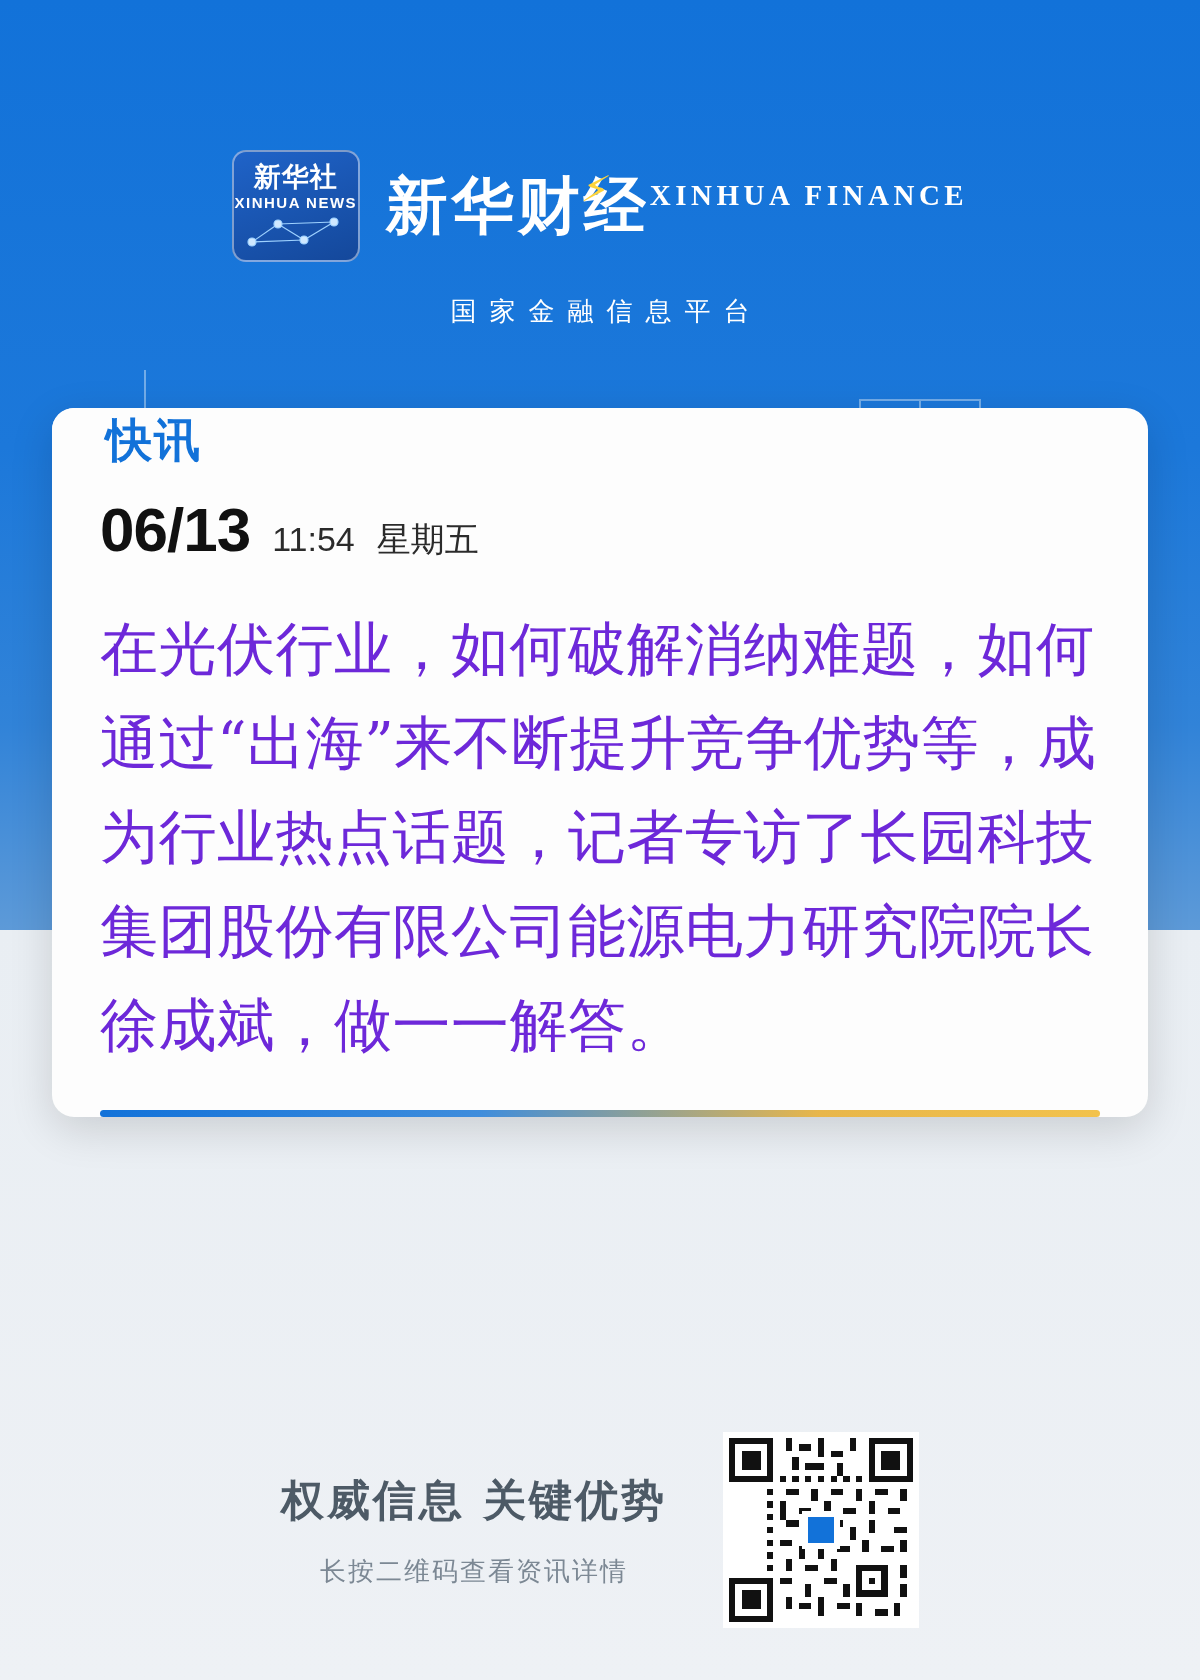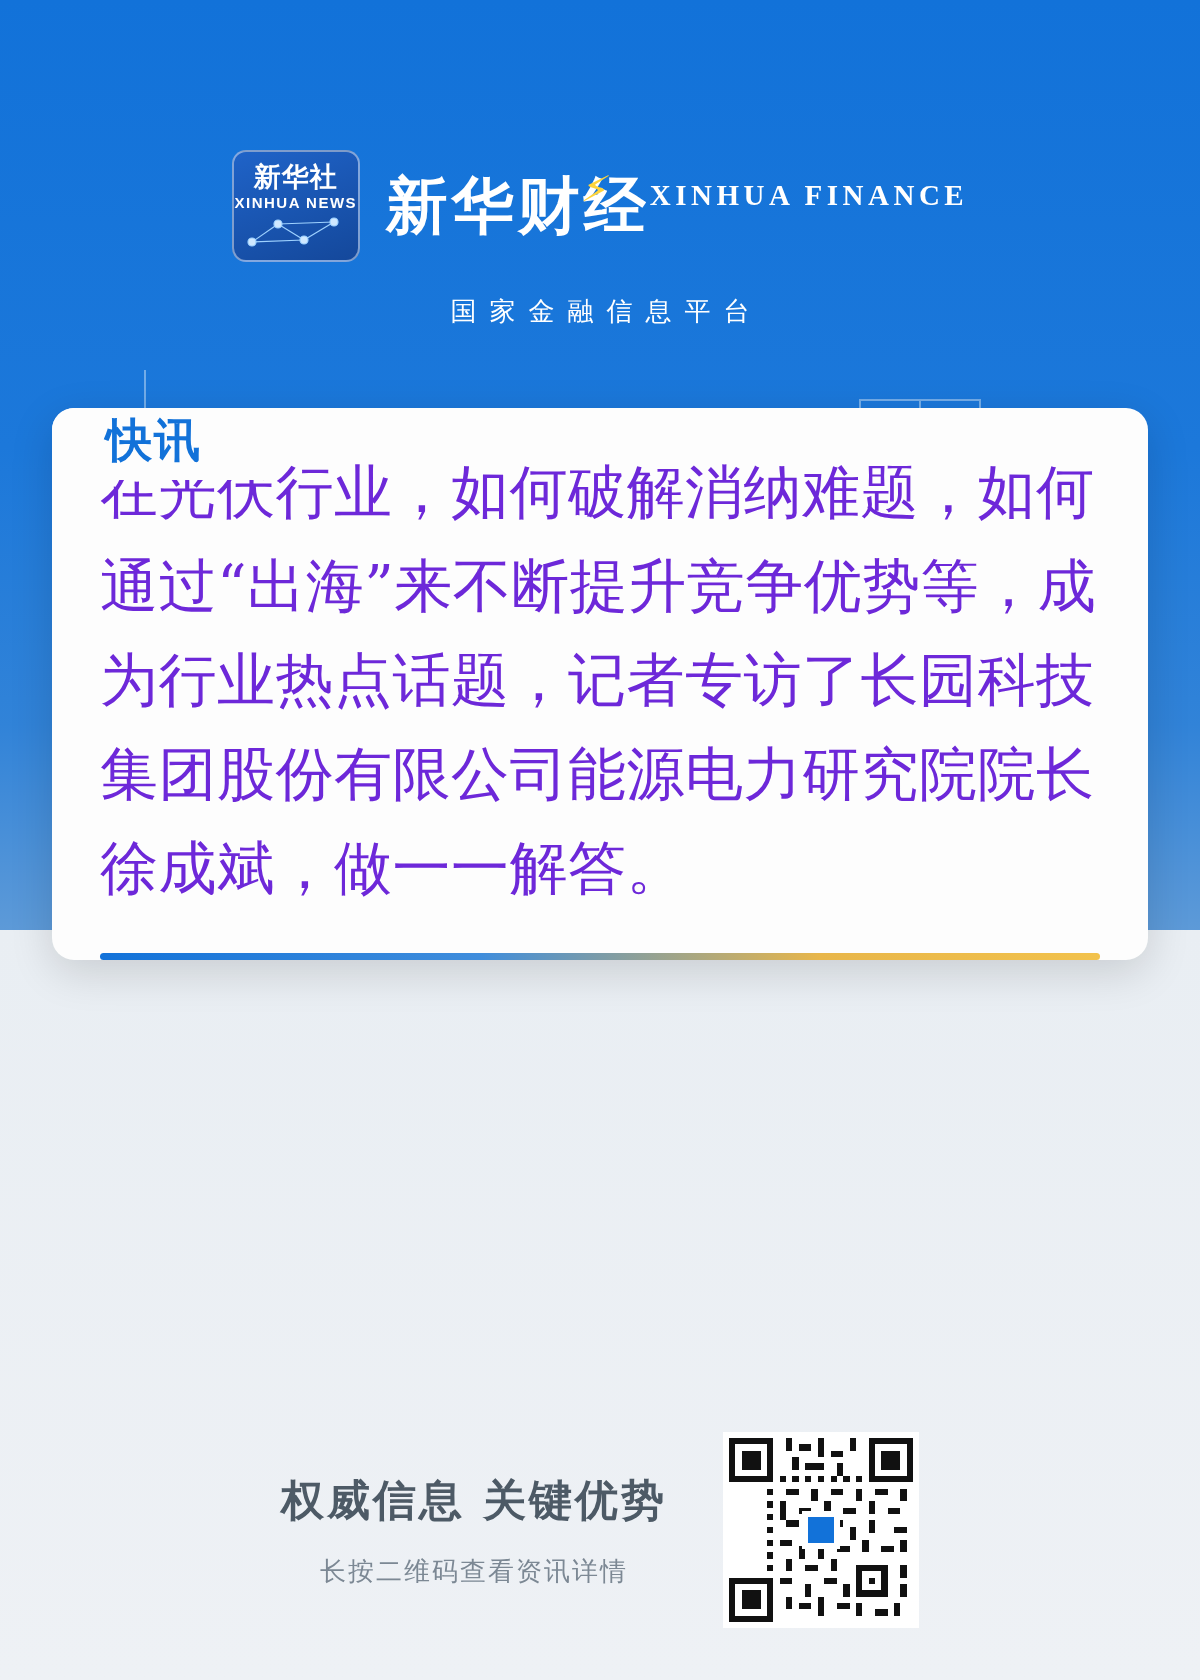--- a/index.html
+++ b/index.html
@@ -324,20 +324,25 @@
         </div>
       </div>
       <div class="tagline">国家金融信息平台</div>
     </div>
   </div>
 
   <div class="card">
     <div class="flash-tab"></div>
     <div class="flash-label">快讯</div>
 
+    <div class="meta">
+      <span class="date">06/13</span>
+      <span class="time">11:54</span>
+      <span class="weekday">星期五</span>
+    </div>
 
     <p class="summary">在光伏行业，如何破解消纳难题，如何通过“出海”来不断提升竞争优势等，成为行业热点话题，记者专访了长园科技集团股份有限公司能源电力研究院院长徐成斌，做一一解答。</p>
 
     <div class="card-underline"></div>
   </div>
 
   <div class="footer">
     <div class="footer-text">
       <div class="footer-title">权威信息 关键优势</div>
       <div class="footer-sub">长按二维码查看资讯详情</div>

